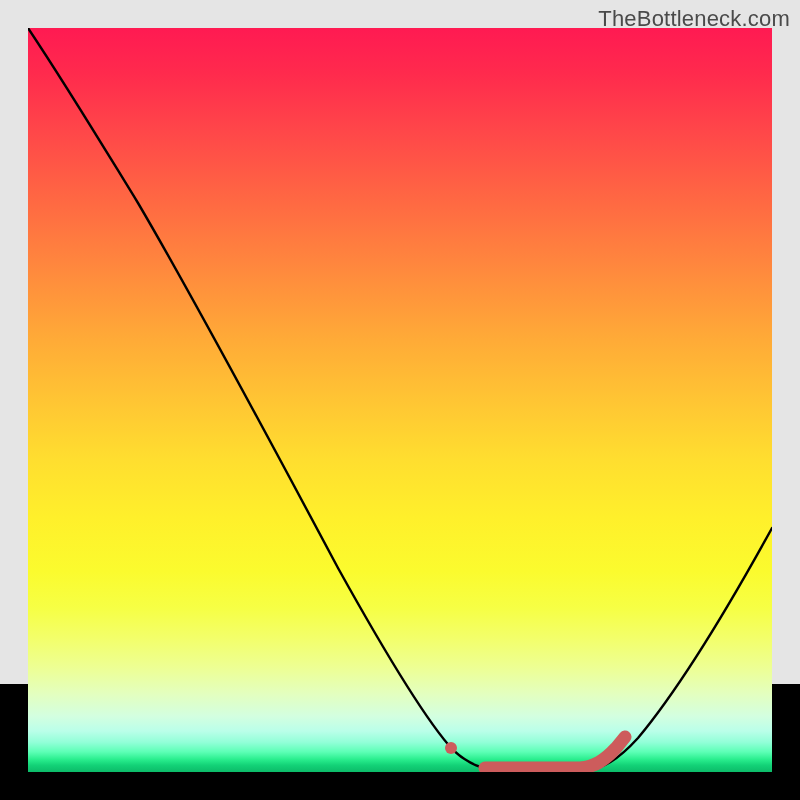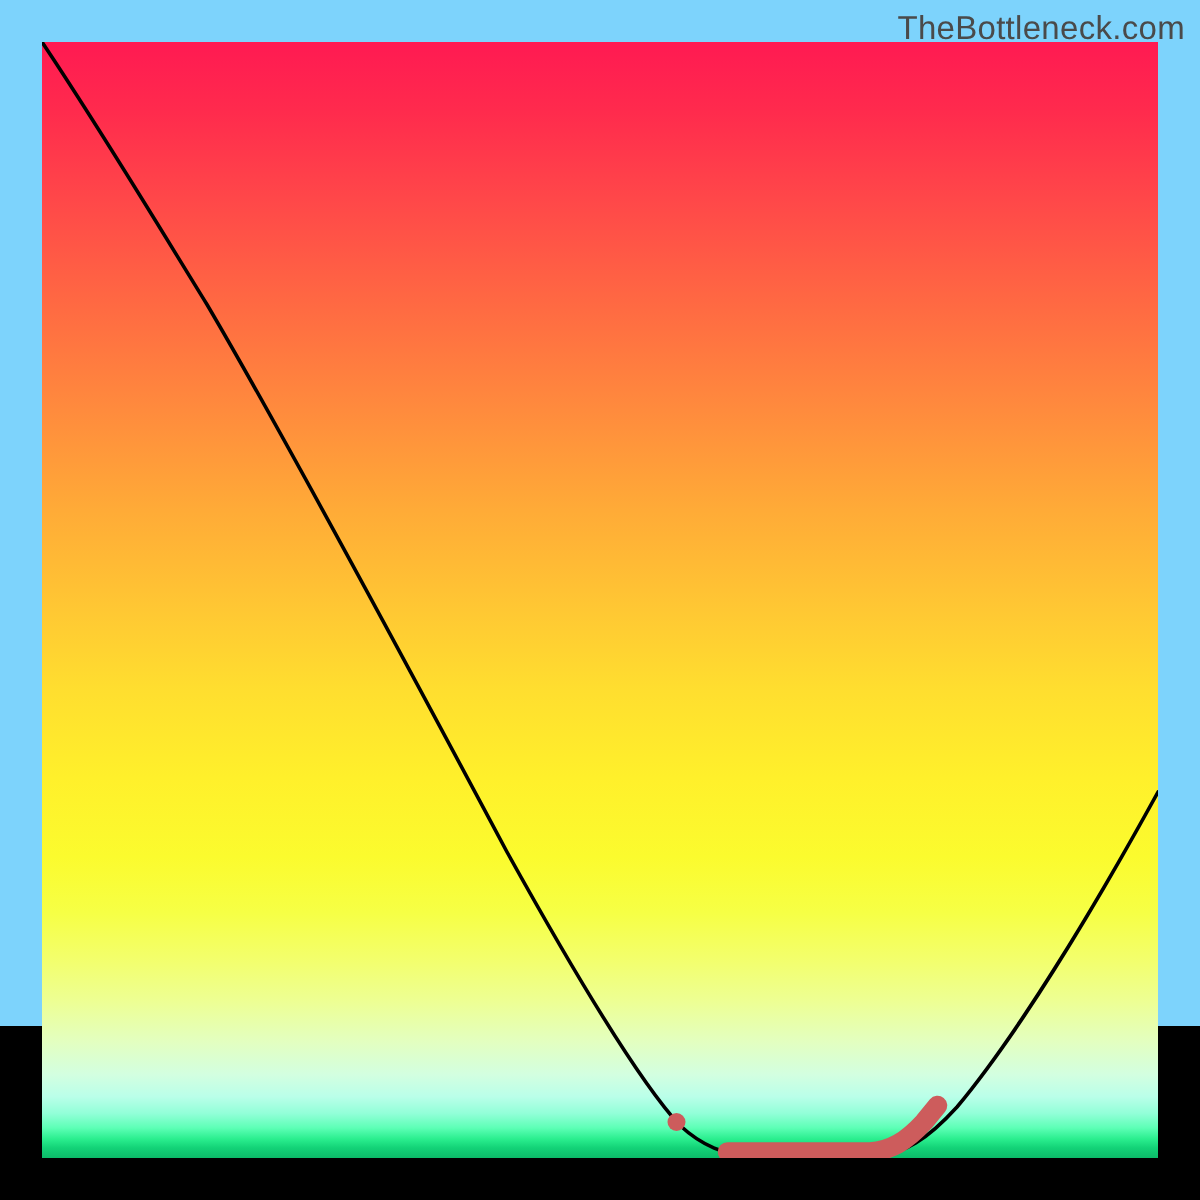--- a/index.html
+++ b/index.html
@@ -1,21 +1,21 @@
 <!DOCTYPE html>
 <html><head>
 <meta charset="utf-8">
 <style>
   * { margin: 0; padding: 0; box-sizing: border-box; }
   html, body { width: 800px; height: 800px; overflow: hidden; background: #000; }
   .canvas {
     position: relative;
     width: 800px;
     height: 684px;
-    background: #7dd3fc;
+    background: #e5e5e5;
   }
   .watermark {
     position: absolute;
     top: 6px;
     right: 10px;
     font-family: Arial, Helvetica, sans-serif;
     font-size: 22px;
     color: #4a4a4a;
     font-weight: 500;
     letter-spacing: 0.2px;

